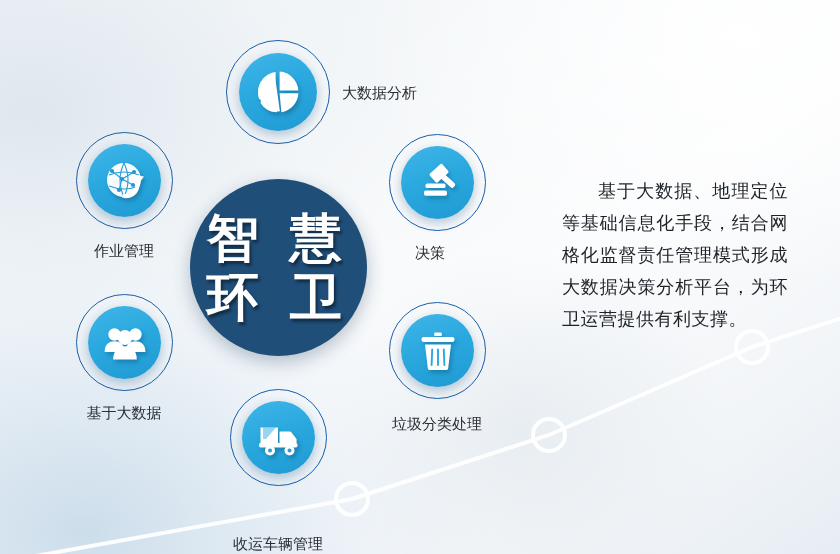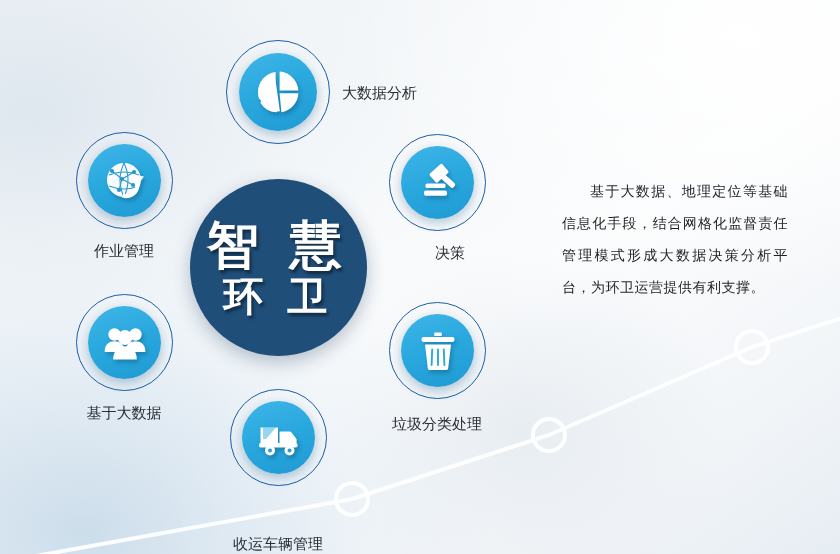--- a/index.html
+++ b/index.html
@@ -43,21 +43,21 @@
   .hub-text {
     color: #ffffff;
     font-weight: bold;
     letter-spacing: 0.16em;
     line-height: 1.04;
     text-align: center;
     text-shadow: 2px 3px 3px rgba(0,0,0,0.45);
     white-space: nowrap;
   }
   .hub-line1 { font-size: 52px; }
-  .hub-line2 { font-size: 40px; margin-top: 4px; }
+  .hub-line2 { font-size: 52px; margin-top: 4px; }
 
   
   .node {
     position: absolute;
   }
   .node-ring {
     position: absolute;
     border-radius: 50%;
     border: 1.5px solid #1c5fa8;
     box-sizing: border-box;
@@ -85,21 +85,21 @@
     text-align: left;
     width: auto;
   }
 
   
   #paragraph {
     position: absolute;
     left: 562px;
     top: 175px;
     width: 226px;
-    font-size: 14px;
+    font-size: 18px;
     line-height: 32px;
     color: #1d2227;
     text-align: justify;
     text-indent: 2em;
     letter-spacing: 0.5px;
   }
 </style>
 </head>
 <body>
 
@@ -176,21 +176,21 @@
         <svg width="44" height="44" viewBox="0 0 44 44">
           <g fill="#ffffff">
             <rect x="14.5" y="6.5" width="17" height="11.5" rx="1.6" transform="rotate(-42 23 12.2)"></rect>
             <rect x="19.0" y="15.5" width="22" height="5.6" rx="2.2" transform="rotate(42 30 18.3)"></rect>
             <rect x="9.5" y="22.5" width="20" height="4.6" rx="1.6"></rect>
             <rect x="8.0" y="29.5" width="23" height="5.2" rx="1.8"></rect>
           </g>
         </svg>
       </span>
     </div>
-    <div class="node-label" style="left:360px; top:244px;">决策</div>
+    <div class="node-label" style="left:340px; top:244px;">决策</div>
   </div>
 
   <div class="node" style="left:0; top:0;">
     <div class="node-ring" style="left:76px; top:294px; width:97px; height:97px;"></div>
     <div class="node-disc" style="left:88px; top:306px; width:73px; height:73px;">
       <span>
         <svg width="44" height="44" viewBox="0 0 44 44">
           <g fill="#ffffff">
             <circle cx="11.5" cy="13.5" r="6.2"></circle>
             <path d="M1.6 31 C1.6 23.5 6 20.3 11.5 20.3 C17 20.3 21.4 23.5 21.4 31 Z"></path>

